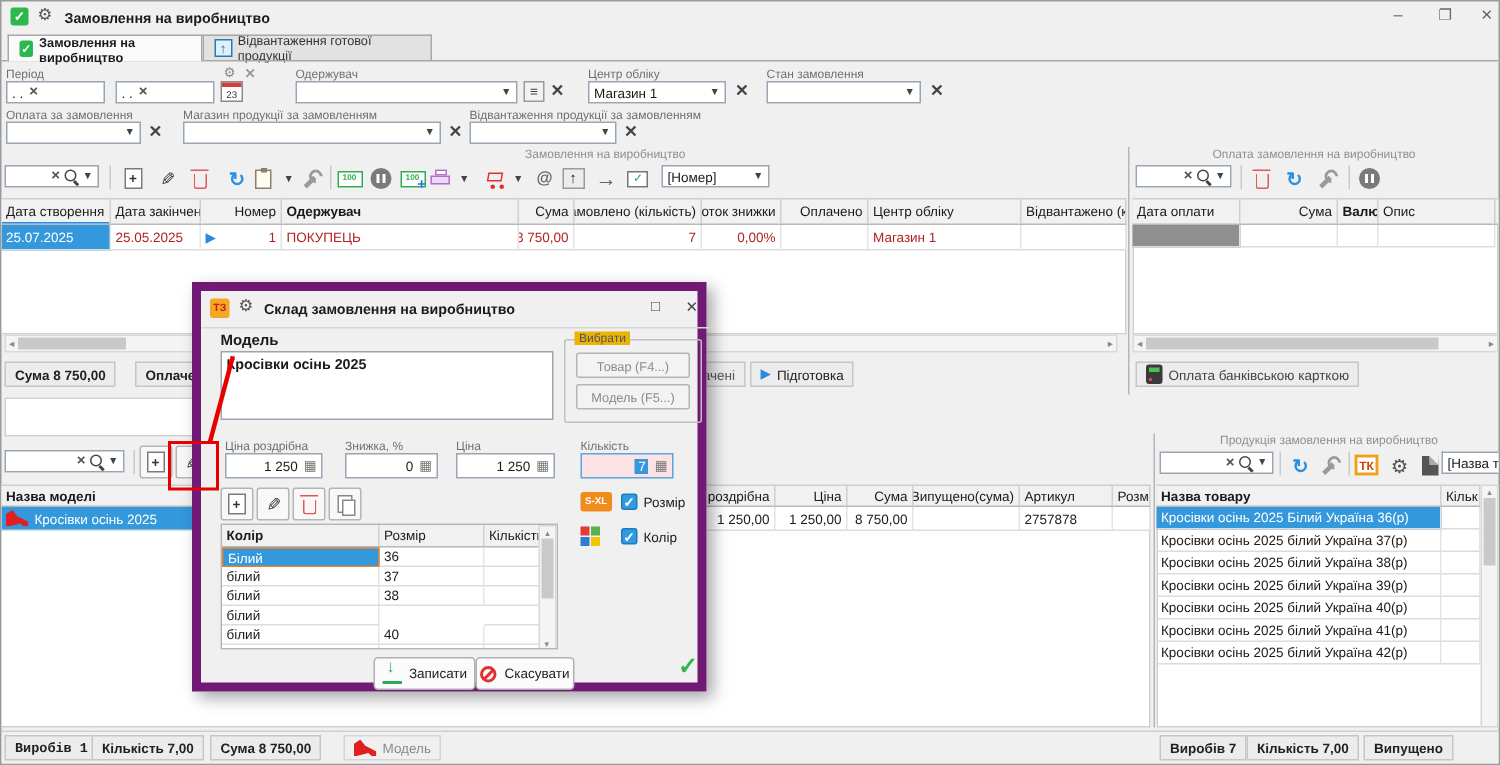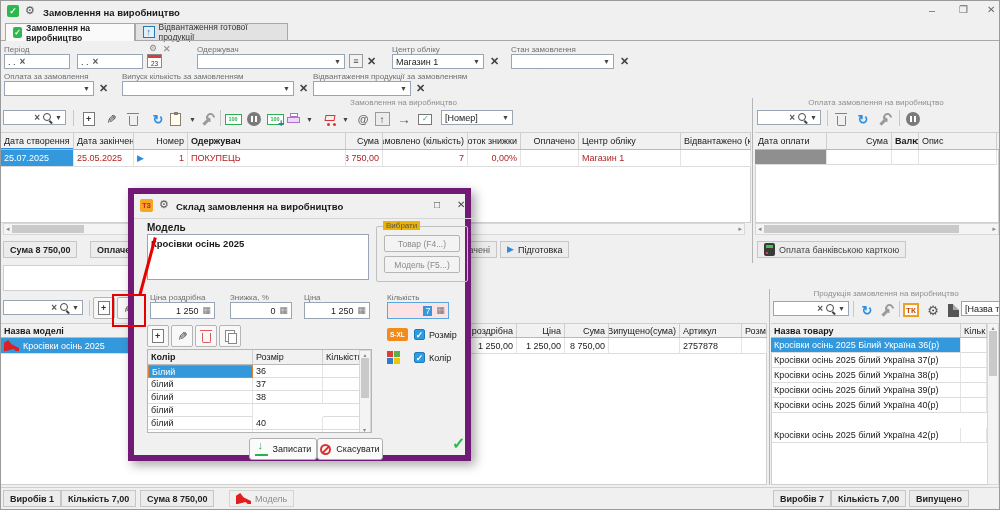--- a/index.html
+++ b/index.html
@@ -195,21 +195,21 @@
   <span class="xbtn" style="left:619px;top:55px;">✕</span>
 
   
   <span class="lbl" style="left:3px;top:71px;">Оплата за замовлення</span>
   <div class="combo" style="left:3px;top:80px;width:90px;">
     <span></span>
     <span class="caret">▼</span>
   </div>
   <span class="xbtn" style="left:98px;top:82px;">✕</span>
 
-  <span class="lbl" style="left:121px;top:71px;">Випуск кількість за замовленням</span>
+  <span class="lbl" style="left:121px;top:71px;">Магазин продукції за замовленням</span>
   <div class="combo" style="left:121px;top:80px;width:172px;">
     <span></span>
     <span class="caret">▼</span>
   </div>
   <span class="xbtn" style="left:298px;top:82px;">✕</span>
 
   <span class="lbl" style="left:312px;top:71px;">Відвантаження продукції за замовленням</span>
   <div class="combo" style="left:312px;top:80px;width:98px;">
     <span></span>
     <span class="caret">▼</span>
@@ -465,32 +465,36 @@
     <div class="td" style="width:26px;"></div>
   </div>
   <div class="trow" style="left:770px;top:382px;width:216px;height:15px;">
     <div class="td" style="width:190px;">Кросівки осінь 2025 білий Україна 39(р)</div>
     <div class="td" style="width:26px;"></div>
   </div>
   <div class="trow" style="left:770px;top:397px;width:216px;height:15px;">
     <div class="td" style="width:190px;">Кросівки осінь 2025 білий Україна 40(р)</div>
     <div class="td" style="width:26px;"></div>
   </div>
+  <div class="trow" style="left:770px;top:412px;width:216px;height:15px;">
+    <div class="td" style="width:190px;">Кросівки осінь 2025 білий Україна 41(р)</div>
+    <div class="td" style="width:26px;"></div>
+  </div>
   <div class="trow" style="left:770px;top:427px;width:216px;height:15px;">
     <div class="td" style="width:190px;">Кросівки осінь 2025 білий Україна 42(р)</div>
     <div class="td" style="width:26px;"></div>
   </div>
   <div class="vscroll" style="left:986px;top:322px;height:162px;">
     <div>▴</div>
     <div class="thumbv" style="height:45px;"></div>
   </div>
 
   
   <div class="abs" style="left:0;top:486px;width:1000px;height:24px;background:#f0f0f0;border-top:1px solid #cfcfcf;"></div>
-  <div class="chip" style="left:2px;top:489px;">
+  <div class="chip" style="left:2px;top:489px;font-family:Liberation Mono, monospace;">
       <span>Виробів 1</span>
     </div>
   <div class="chip" style="left:60px;top:489px;">
       <span>Кількість 7,00</span>
     </div>
   <div class="chip" style="left:139px;top:489px;">
       <span>Сума 8 750,00</span>
     </div>
   <div class="chip" style="left:228px;top:489px;font-weight:normal;color:#8a8a8a;background:#f0f0f0;border-color:#d5d5d5;">
     <span class="i-shoe"></span>

